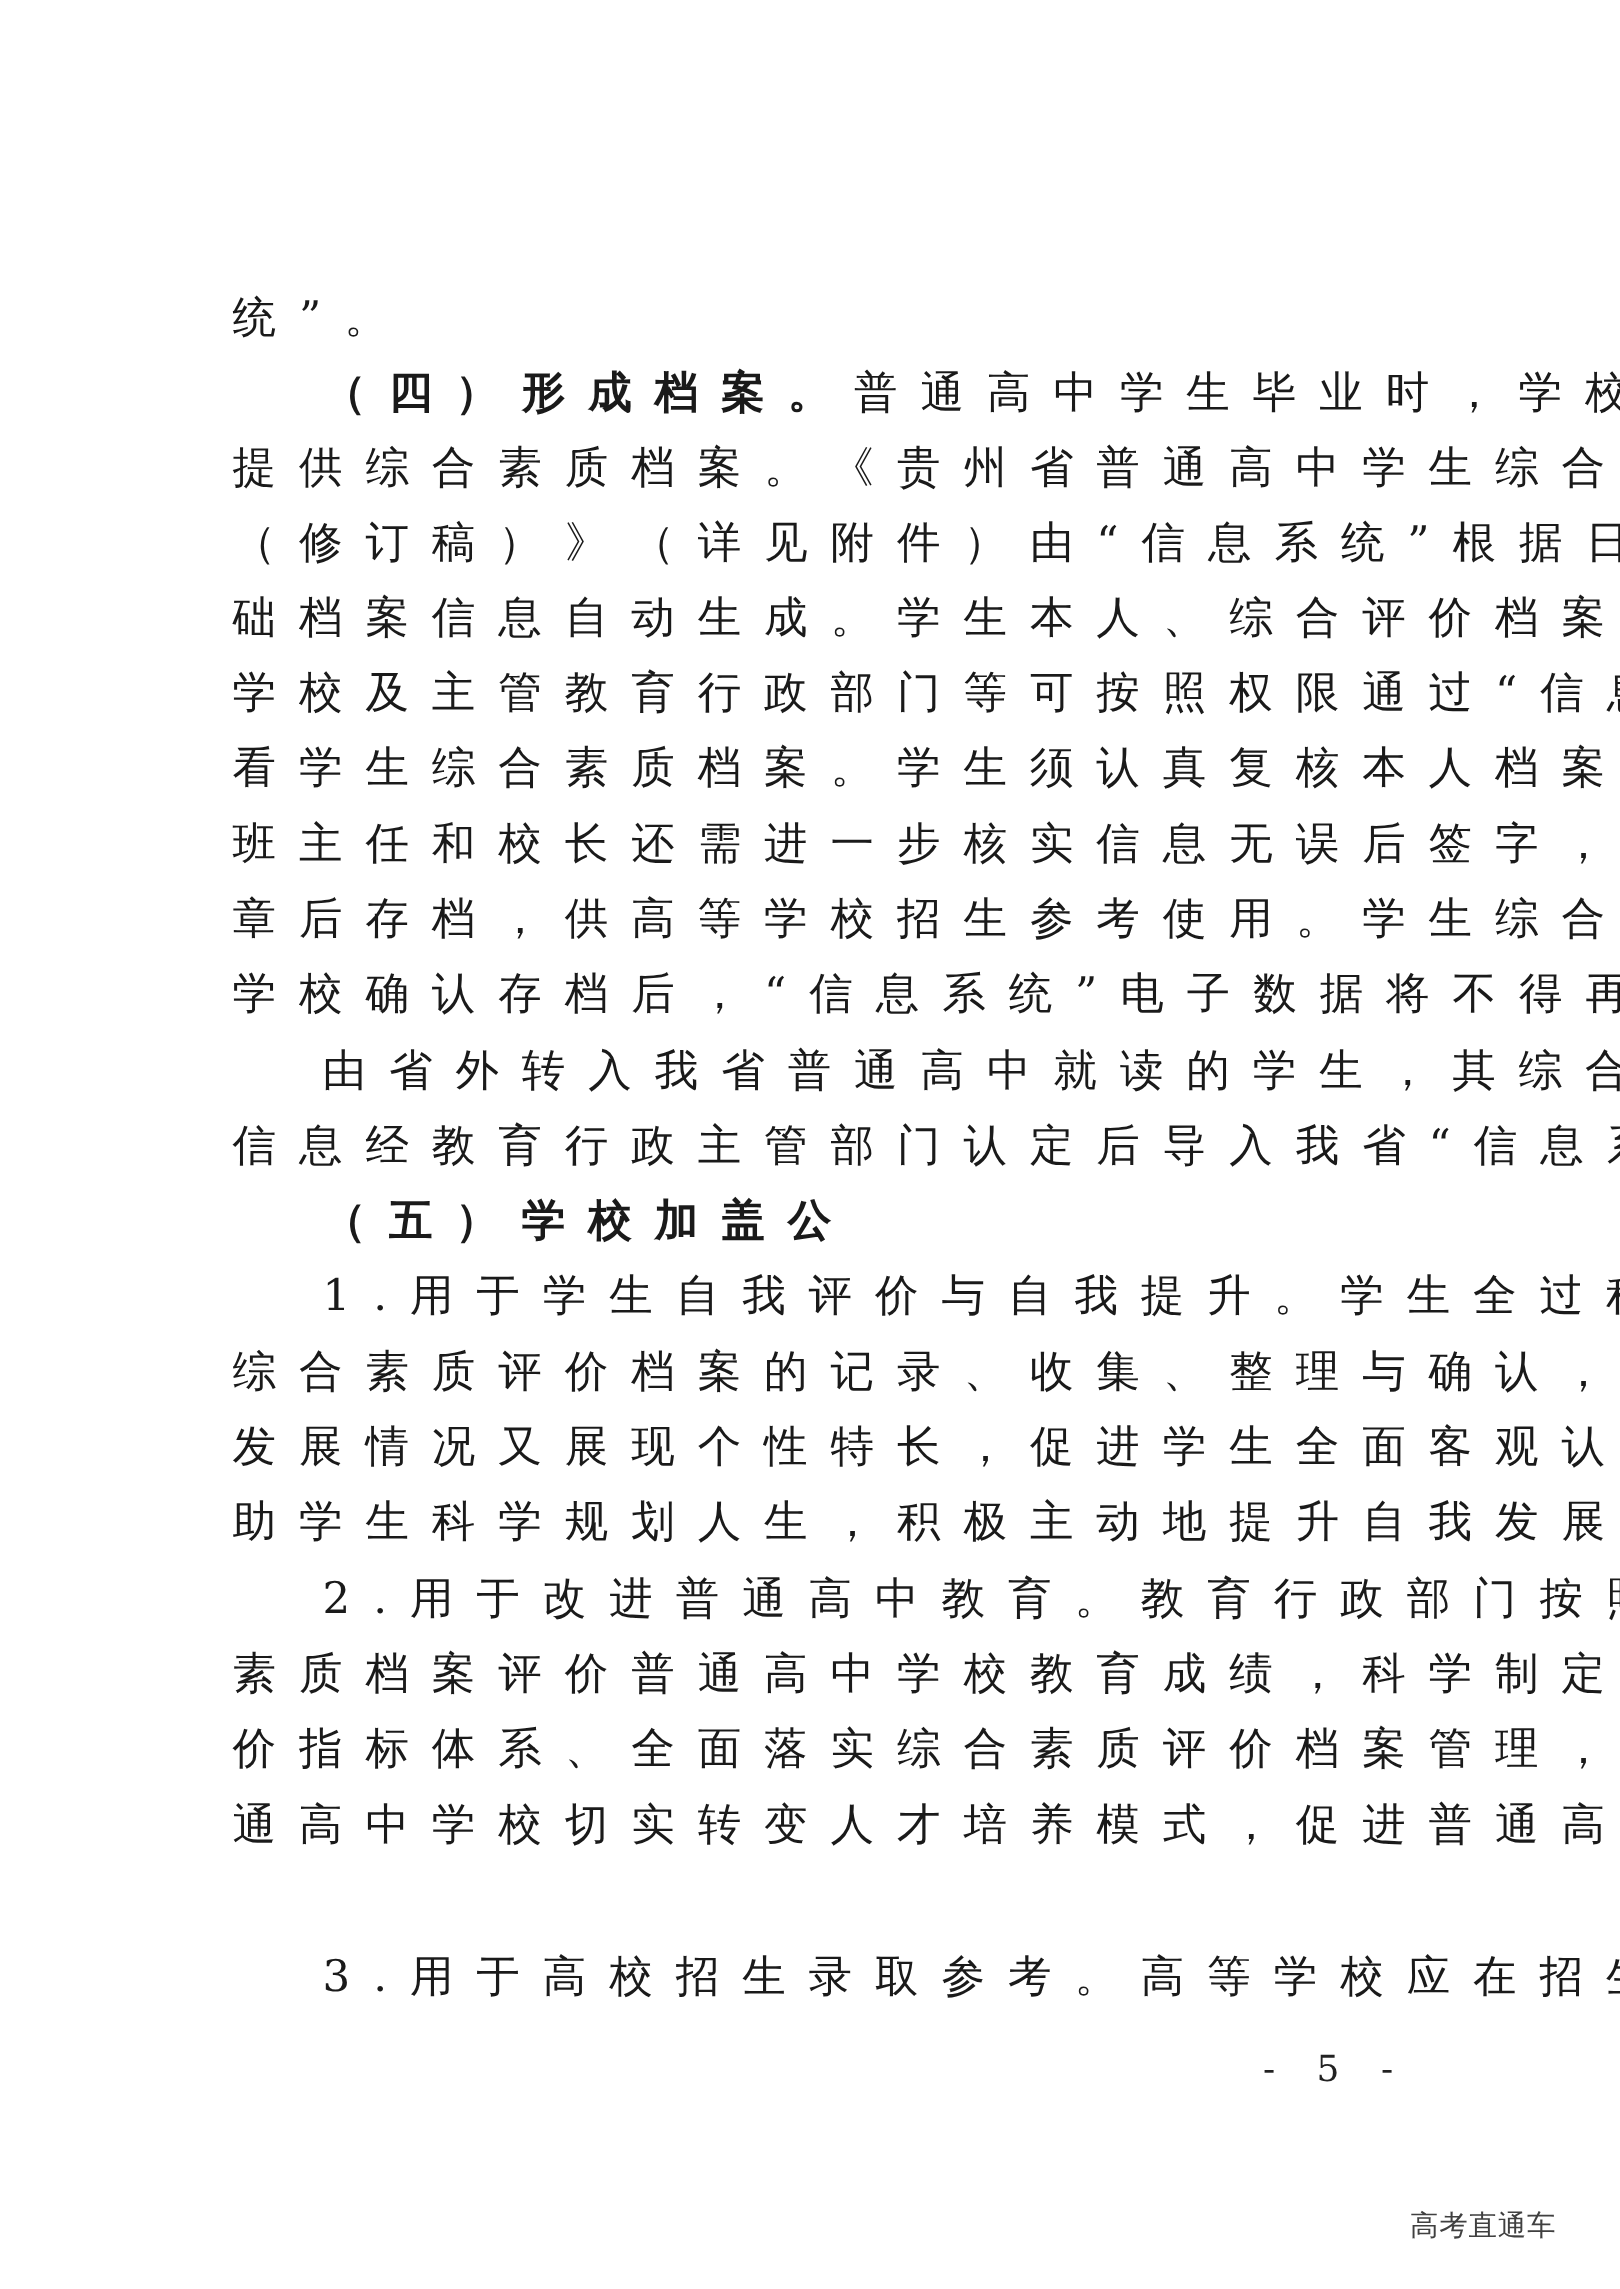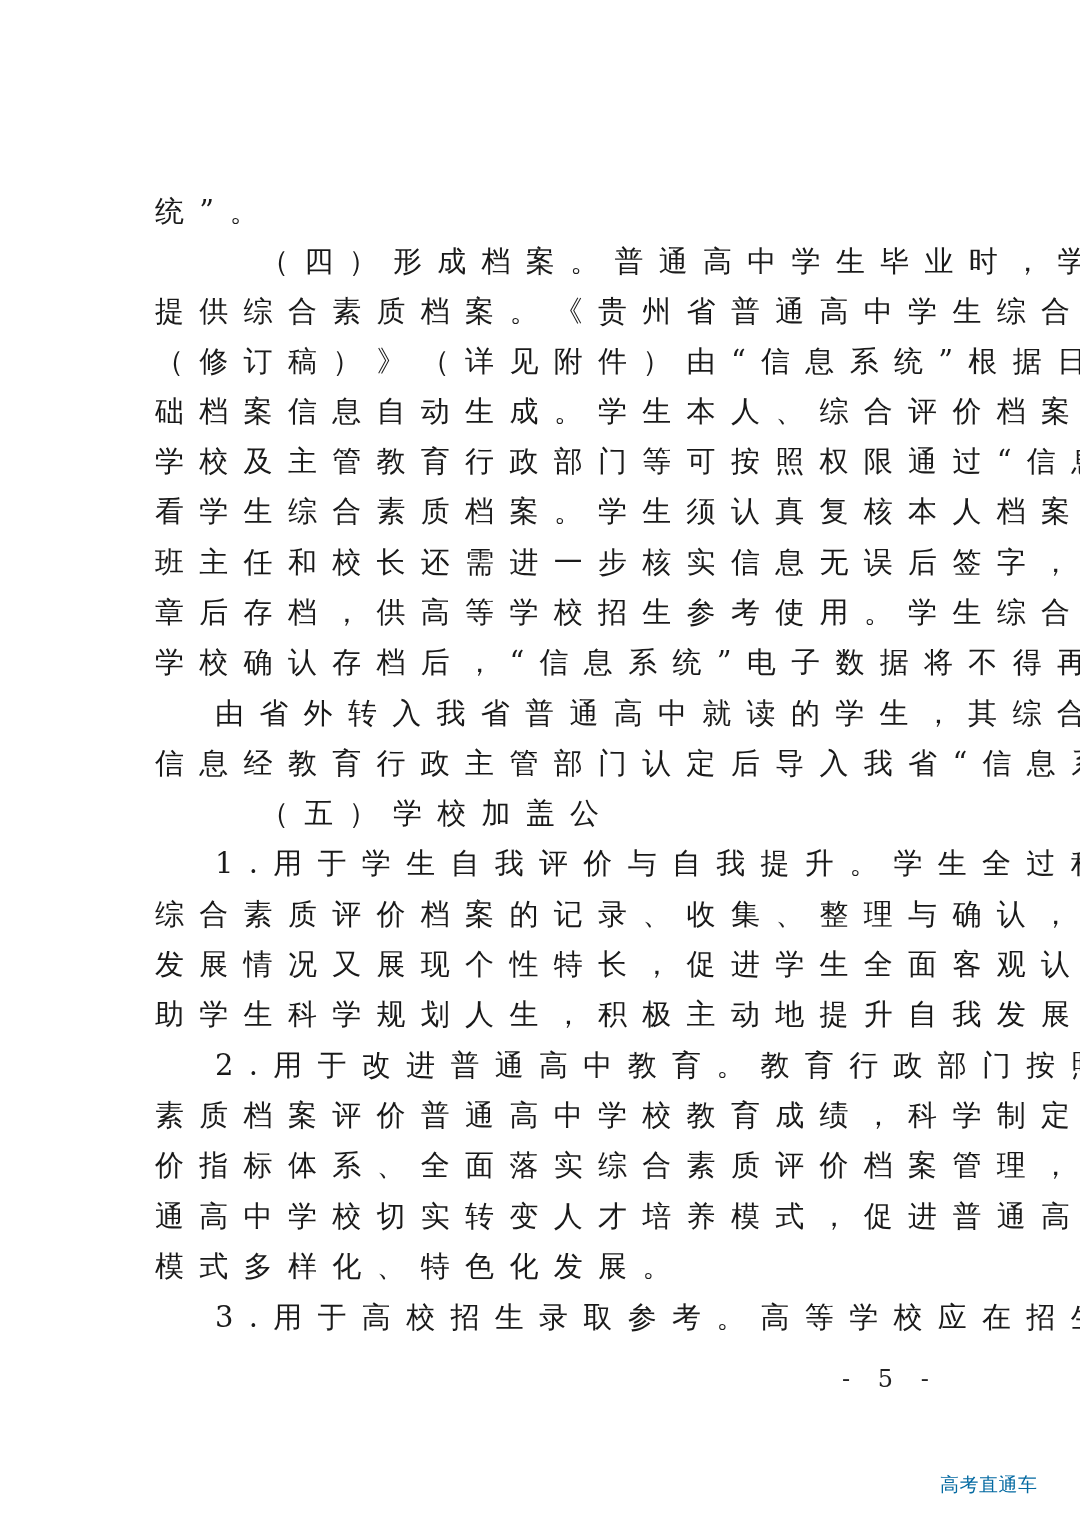--- a/index.html
+++ b/index.html
@@ -30,40 +30,39 @@
       font-size: 29px;
       letter-spacing: 15.3px;
       line-height: 50px;
       white-space: nowrap;
     }
     .line.indent {
       left: 215px;
       width: 715px;
     }
     .bold {
-      font-weight: normal;
-      margin-left: 45px;
+      font-weight: bold;
     }
     .page-number {
       position: absolute;
       left: 842px;
       top: 1364px;
       font-size: 24px;
       line-height: 30px;
       letter-spacing: 10px;
       color: #222;
     }
     .watermark {
       position: absolute;
       left: 940px;
       top: 1472px;
       font-family: "DejaVu Sans", "Liberation Sans", sans-serif;
       font-size: 19px;
       line-height: 24px;
-      color: #0369a1;
+      color: #404040;
       letter-spacing: 0.5px;
     }
   </style>
 </head>
 <body>
 
 <div class="page">
 
   <div class="line" style="top:186px">统”。</div>
 
@@ -85,20 +84,19 @@
 
   <div class="line indent" style="top:838px">1.用于学生自我评价与自我提升。学生全过程参与本人</div>
   <div class="line" style="top:889px">综合素质评价档案的记录、收集、整理与确认，既反映全面</div>
   <div class="line" style="top:939px">发展情况又展现个性特长，促进学生全面客观认识自我，帮</div>
   <div class="line" style="top:989px">助学生科学规划人生，积极主动地提升自我发展。</div>
 
   <div class="line indent" style="top:1040px">2.用于改进普通高中教育。教育行政部门按照学生综合</div>
   <div class="line" style="top:1090px">素质档案评价普通高中学校教育成绩，科学制定综合素质评</div>
   <div class="line" style="top:1140px">价指标体系、全面落实综合素质评价档案管理，有效推动普</div>
   <div class="line" style="top:1191px">通高中学校切实转变人才培养模式，促进普通高中学校办学</div>
-  <div class="line" style="top:1241px">模式多样化、特色化发展。</div>
 
   <div class="line indent" style="top:1292px">3.用于高校招生录取参考。高等学校应在招生章程中明</div>
 
   <div class="page-number">- 5 -</div>
 
   <div class="watermark">高考直通车</div>
 </div>
 
 </body></html>

